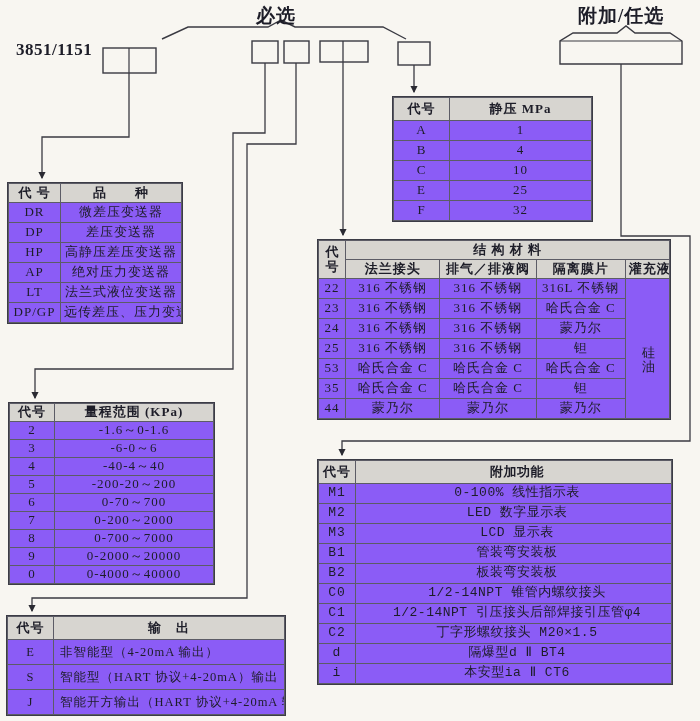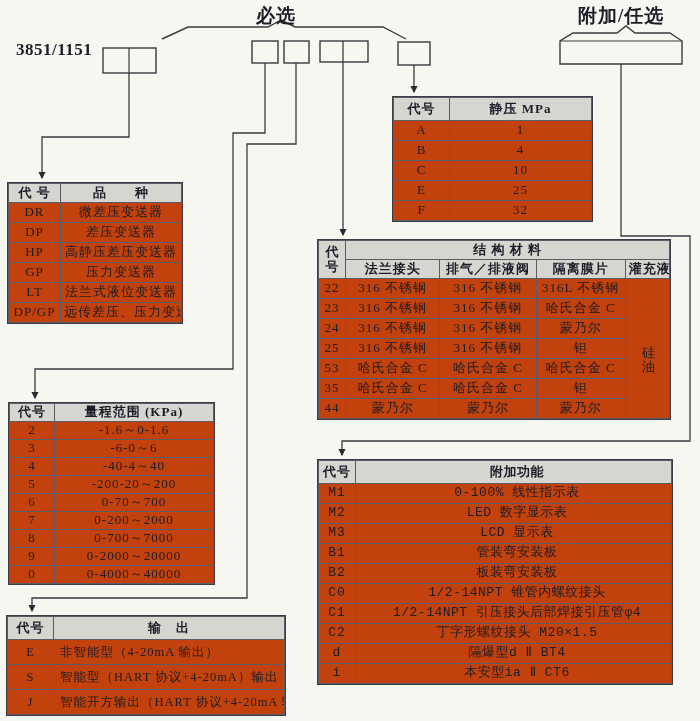--- a/index.html
+++ b/index.html
@@ -25,21 +25,21 @@
   .model-label{
     position:absolute;
     font-size:17px;font-weight:bold;
     letter-spacing:.5px;
   }
 
   table.tbl{
     position:absolute;
     border-collapse:collapse;
     table-layout:fixed;
-    background:#c2410c;
+    background:#8b5cf6;
     font-size:13px;
     box-shadow:0 0 0 1px #3c3c46;
   }
   table.tbl th,table.tbl td{
     border:1px solid #5c5c66;
     padding:0 3px;
     text-align:center;
     overflow:hidden;
     white-space:nowrap;
     letter-spacing:1px;
@@ -144,22 +144,22 @@
         </tr>
         <tr>
           <td class="code">DP</td>
           <td>差压变送器</td>
         </tr>
         <tr>
           <td class="code">HP</td>
           <td>高静压差压变送器</td>
         </tr>
         <tr>
-          <td class="code">GP</td>
-          <td>压力变送器</td>
+          <td class="code">AP</td>
+          <td>绝对压力变送器</td>
         </tr>
         <tr>
           <td class="code">LT</td>
           <td>法兰式液位变送器</td>
         </tr>
         <tr>
           <td class="code">DP/GP</td>
           <td>远传差压、压力变送器</td>
         </tr>
       </tbody>

